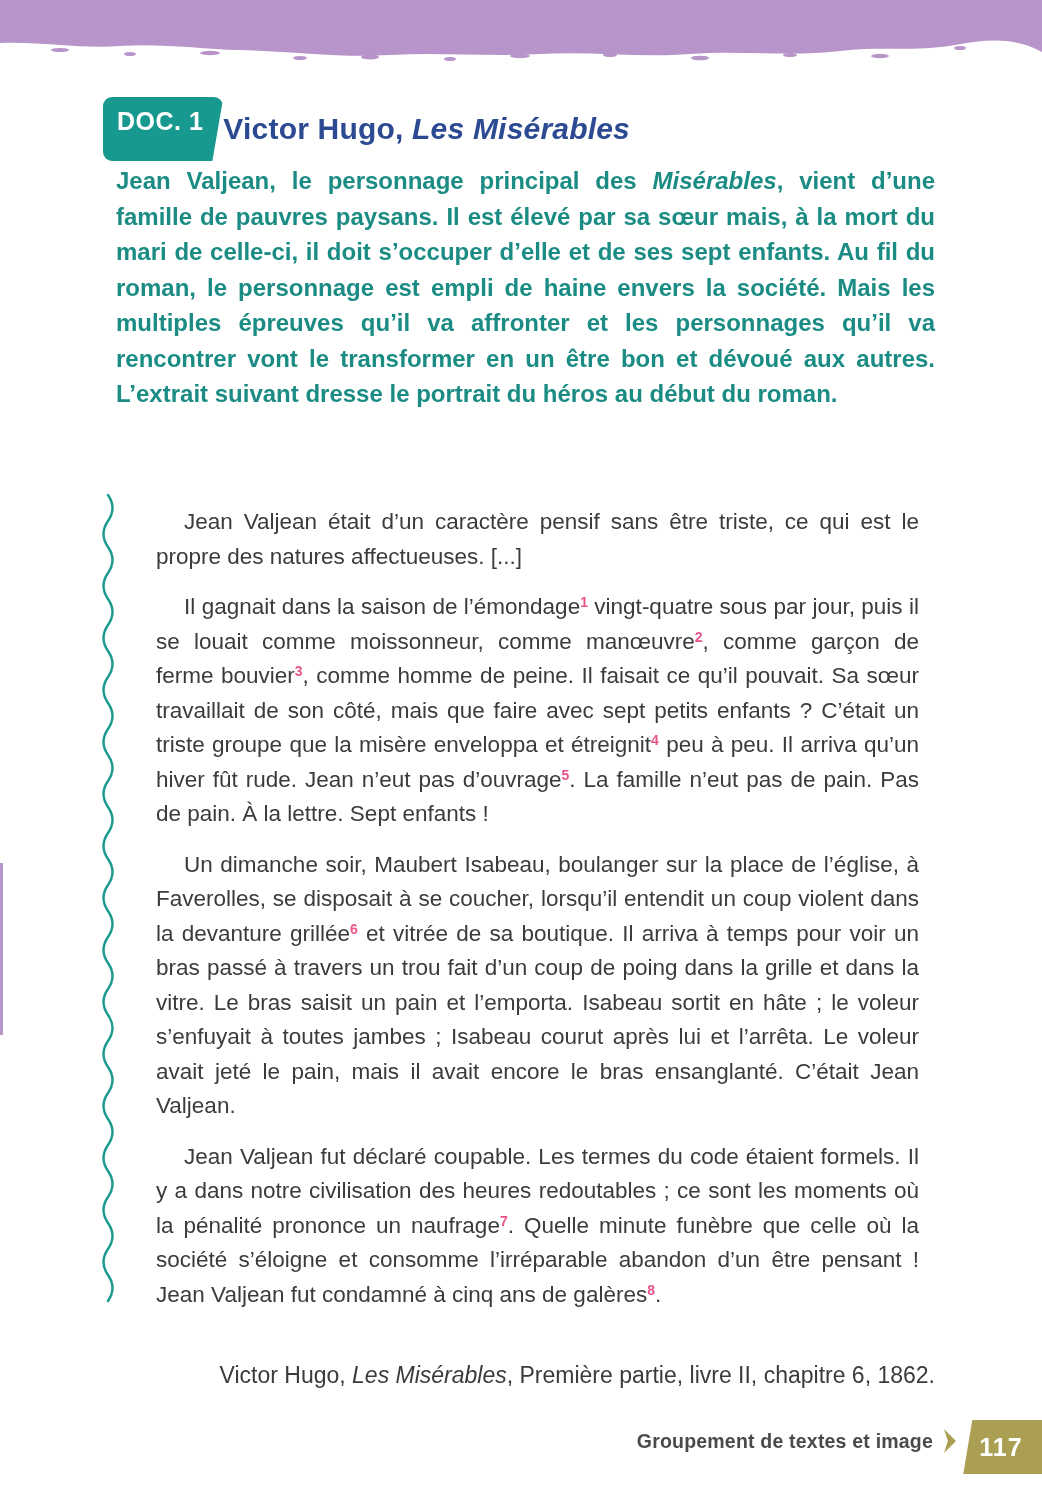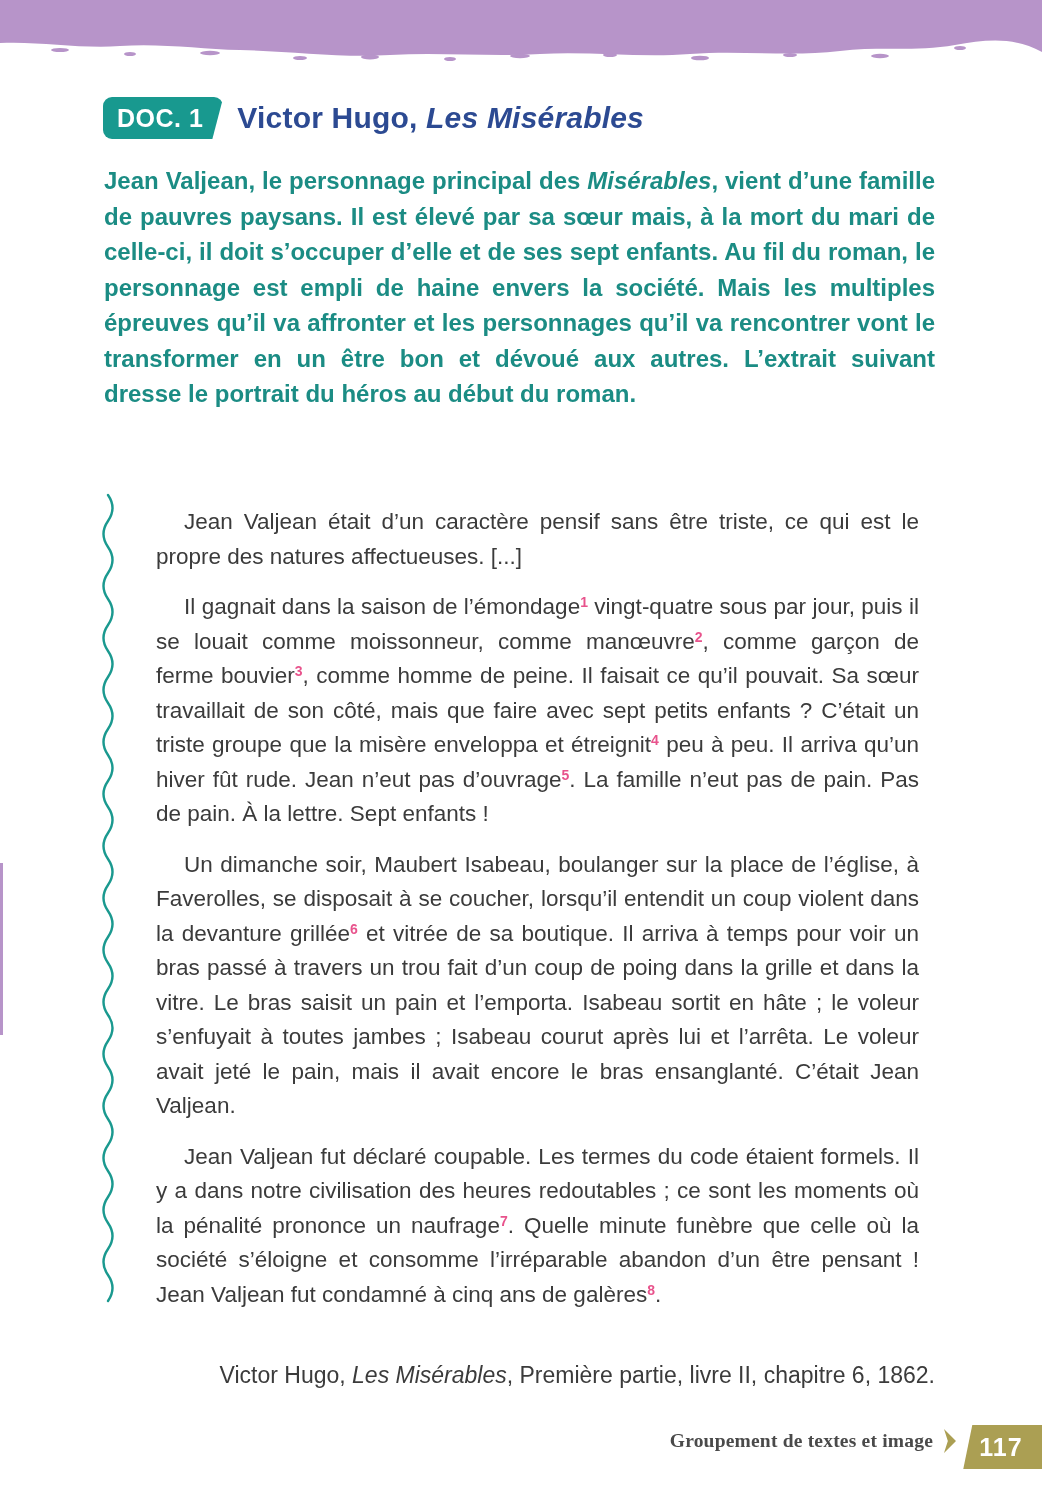--- a/index.html
+++ b/index.html
@@ -22,32 +22,31 @@
   
   .top-band{position:absolute;top:0;left:0;width:1042px;height:64px;}
   
   .edge-marker{position:absolute;left:0;top:863px;width:3px;height:172px;background:var(--band-purple);}
   
   .doc-header{position:absolute;left:103px;right:107px;top:97px;display:flex;align-items:center;}
   .doc-badge{
     background:var(--badge-teal);color:#fff;
     border-radius:9px;
     clip-path:polygon(0 0,100% 0,calc(100% - 11px) 100%,0 100%);
-    height:42px;display:flex;align-items:center;
-    padding:0 20px 0 14px;
+    height:48px;display:flex;align-items:center;
+    padding:0 20px 16px 14px;
     font-size:25px;font-weight:bold;letter-spacing:.5px;
   }
   .doc-title{
-    margin-left:14px;
     font-size:30px;font-weight:bold;color:var(--title-blue);
     letter-spacing:.2px;
   }
   
   .intro{
-    position:absolute;left:104px;right:107px;top:163px;
+    position:absolute;left:116px;right:107px;top:163px;
     color:var(--intro-teal);
     font-size:24px;font-weight:bold;line-height:35.5px;
     text-align:justify;
   }
   
   .excerpt{position:absolute;left:103px;right:107px;top:489px;}
   .wave{position:absolute;left:-3px;top:4px;}
   .excerpt-text{padding-left:37px;}
   .excerpt-text p{
     margin:16px;
@@ -71,29 +70,28 @@
   }
   
   .footer-row{
     position:absolute;left:0;right:0;top:1419px;height:44px;
     display:flex;align-items:center;justify-content:flex-end;
   }
   .footer-label{
     color:var(--footer-text);
     font-size:19.5px;font-weight:bold;letter-spacing:.2px;
     margin-right:11px;
-    font-family:Liberation Serif, serif;
   }
   .tab-chevron{
     width:12px;height:24px;background:var(--tab-olive);
     clip-path:polygon(0 0,100% 50%,0 100%,32% 50%);
     margin-right:4px;
   }
   .page-tab-box{
-    width:82px;height:44px;background:var(--tab-olive);
+    width:82px;height:54px;background:var(--tab-olive);
     clip-path:polygon(15% 0,100% 0,100% 100%,4% 100%);
     color:#fff;font-size:25px;font-weight:bold;letter-spacing:1px;
     display:flex;align-items:center;justify-content:center;margin-top:12px;
   }
 </style>
 </head>
 <body>
 
 <svg class="top-band" viewBox="0 0 1042 64" preserveAspectRatio="none">
   <path fill="#b794c9" d="M0 0 H1042 V52 C1012 36 985 40 955 45 C915 52 880 46 840 51 C790 57 740 50 690 54 C640 58 590 51 540 54 C490 57 440 52 390 55 C340 58 290 51 240 50 C200 49 160 43 120 46 C80 49 40 41 0 43 Z"></path>

